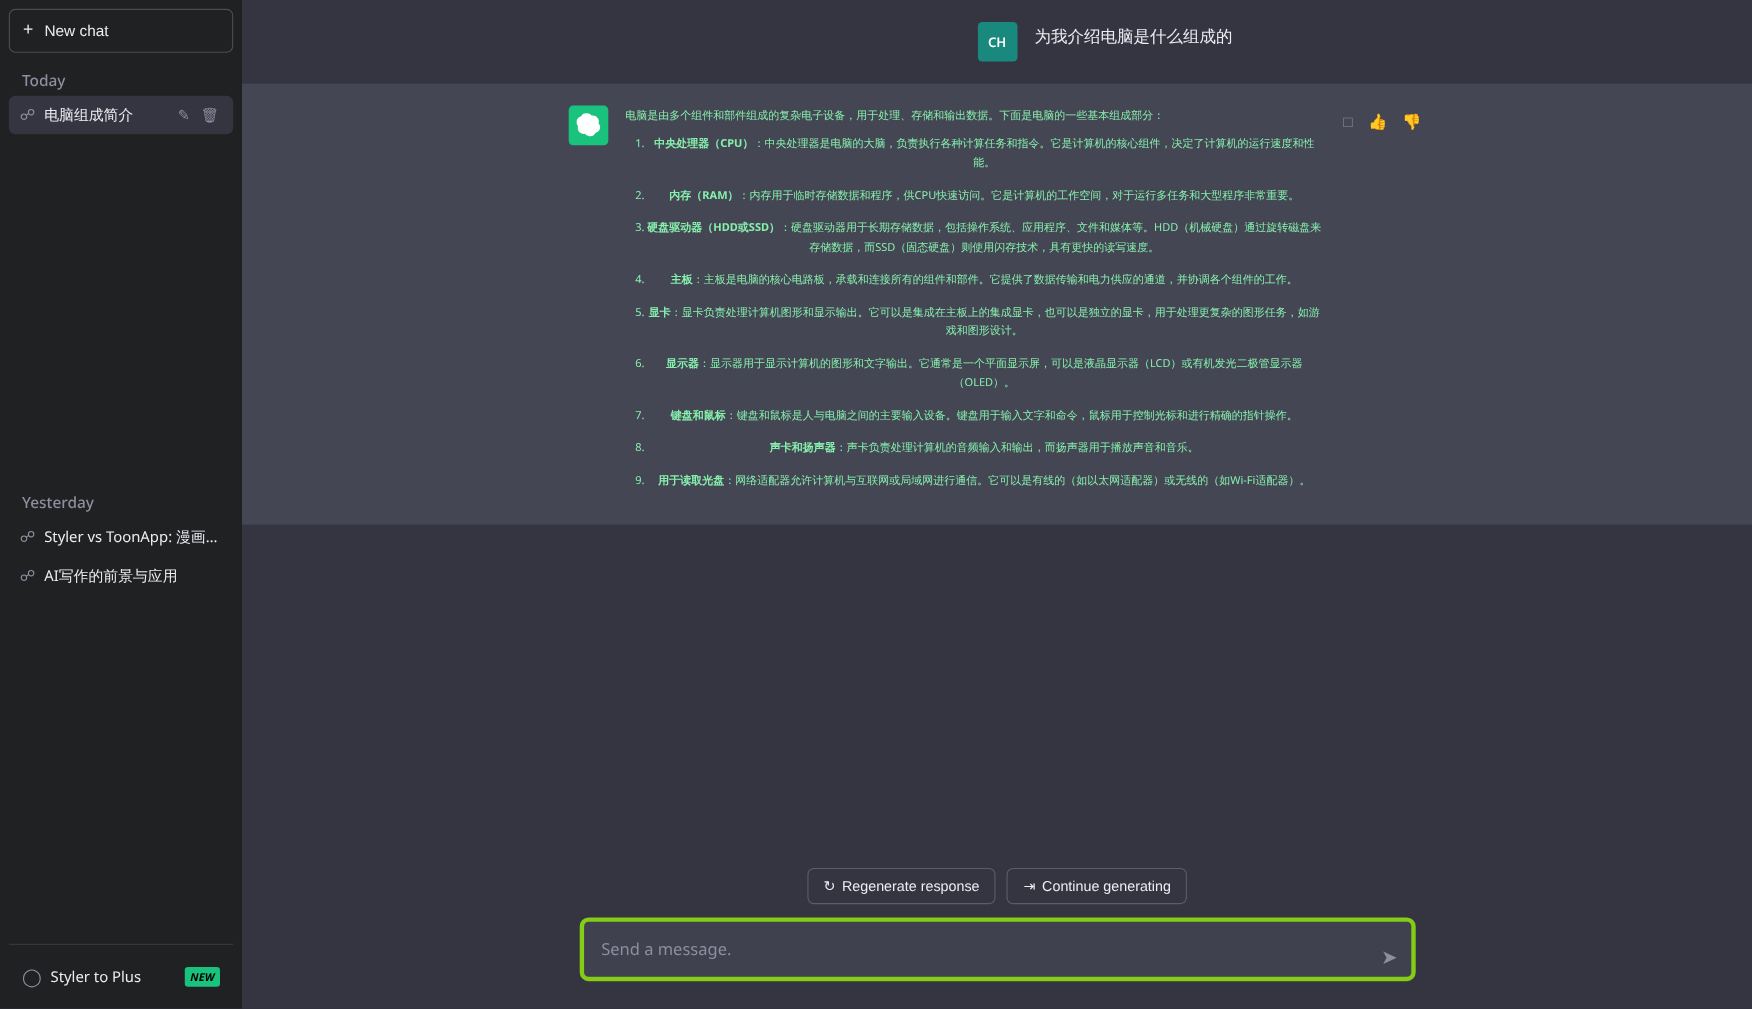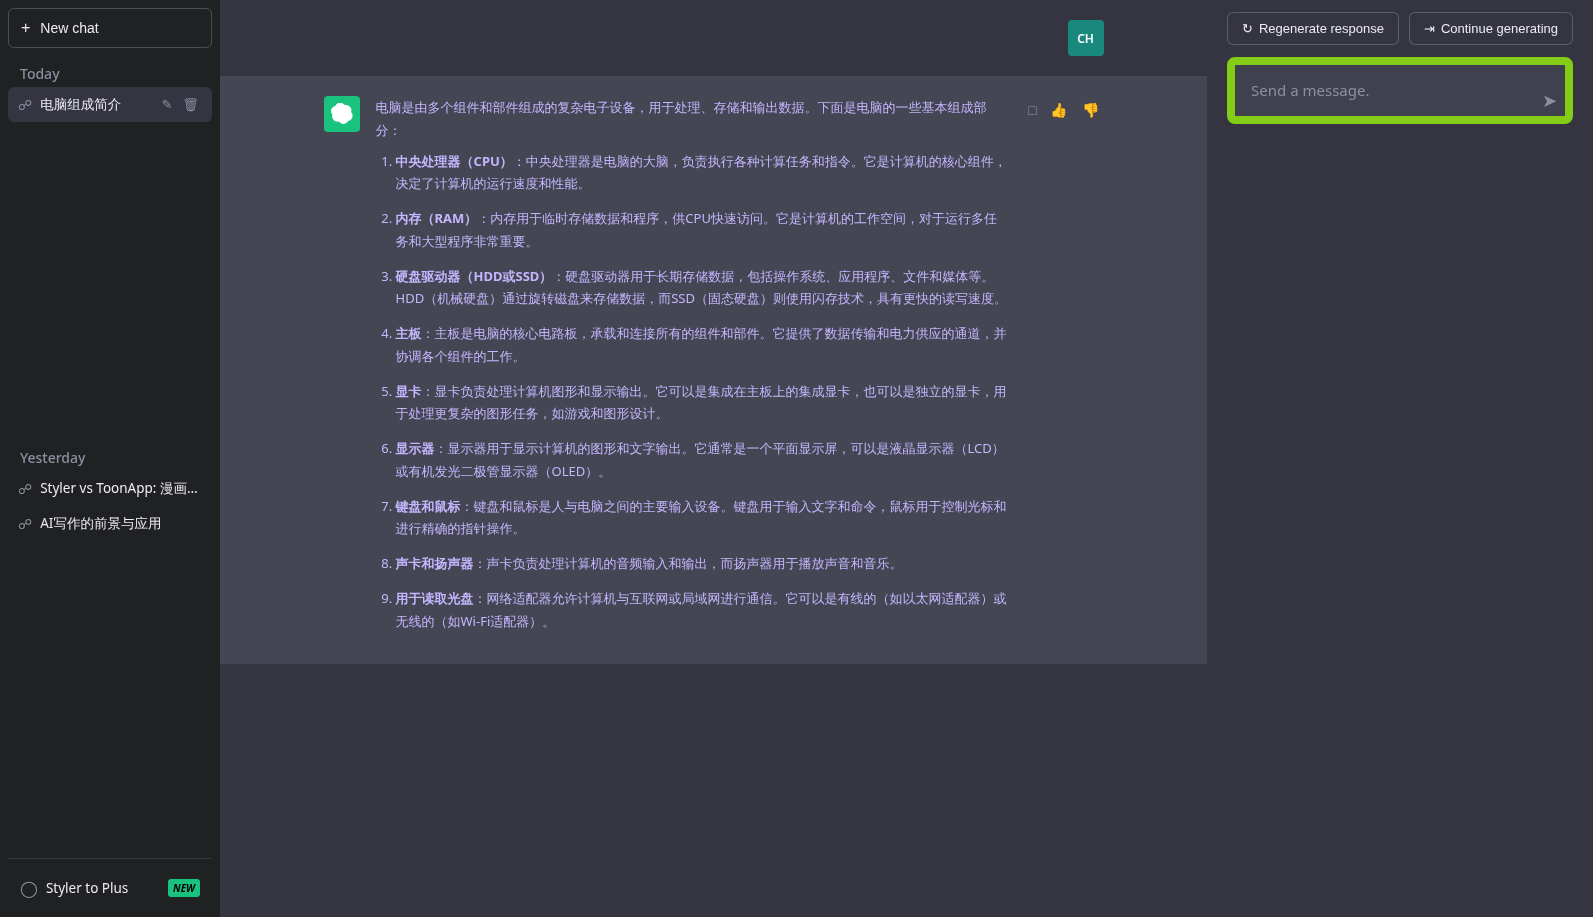--- a/index.html
+++ b/index.html
@@ -95,21 +95,21 @@
       padding: 2px 5px;
       border-radius: 3px;
       text-transform: uppercase;
       font-style: italic;
     }
 
     
     .main {
       flex: 1;
       display: flex;
-      flex-direction: row;
+      flex-direction: column;
       background: #343541;
       overflow: hidden;
     }
 
     .avatar {
       width: 36px;
       height: 36px;
       border-radius: 4px;
       flex-shrink: 0;
       display: flex;
@@ -124,34 +124,35 @@
       font-size: 12px;
     }
     .avatar.ai-avatar {
       background: #19c37d;
       color: #fff;
     }
 
     .message-content {
       flex: 1;
       line-height: 1.75;
-      color: #c4b5fd;
-      font-size: 13px;
+      color: #86efac;
+      font-size: 10px;
       max-width: 900px;
     }
     .message-content.user-content {
       color: #ececf1;
       font-size: 15px;
     }
 
     .message-content ol {
       padding-left: 20px;
     }
     .message-content ol li {
       margin-bottom: 12px;
+      text-align: center;
     }
     .message-content p {
       margin-bottom: 8px;
     }
 
     .message-actions {
       display: flex;
       gap: 6px;
       padding-top: 2px;
       flex-shrink: 0;
@@ -224,21 +225,21 @@
 
     .input-row {
       width: 100%;
       max-width: 760px;
       position: relative;
     }
     .message-input {
       width: 100%;
       padding: 14px 50px 14px 16px;
       background: #40414f;
-      border: 8px solid #84cc16;
+      border: 4px solid #84cc16;
       border-radius: 8px;
       color: #bef264;
       font-size: 15px;
       outline: none;
       resize: none;
       line-height: 1.5;
       font-family: inherit;
     }
     .message-input::placeholder { color: #8e8ea0; }
     .send-btn {
@@ -301,20 +302,21 @@
 
 <div class="main">
   <div class="chat-content-area">
 
     <div class="user-row">
       <div class="row-inner">
         <div style="flex:1"></div>
         <div class="avatar user-avatar">
           <span>CH</span>
         </div>
+        <div class="message-content user-content">为我介绍电脑是什么组成的</div>
       </div>
     </div>
 
     <div class="ai-row">
       <div class="row-inner">
         <div class="avatar ai-avatar">
           <svg width="22" height="22" viewBox="0 0 41 41" fill="none" xmlns="http://www.w3.org/2000/svg">
               <path d="M37.532 16.87a9.963 9.963 0 0 0-.856-8.184 10.078 10.078 0 0 0-10.855-4.835 9.964 9.964 0 0 0-6.112-3.805 10.079 10.079 0 0 0-11.51 4.985 9.964 9.964 0 0 0-6.69 4.804 10.079 10.079 0 0 0 1.24 11.817 9.965 9.965 0 0 0 .856 8.185 10.079 10.079 0 0 0 10.855 4.835 9.965 9.965 0 0 0 6.112 3.805 10.079 10.079 0 0 0 11.51-4.985 9.965 9.965 0 0 0 6.69-4.804 10.079 10.079 0 0 0-1.24-11.818Z" fill="#fff"></path>
             </svg>
         </div>

